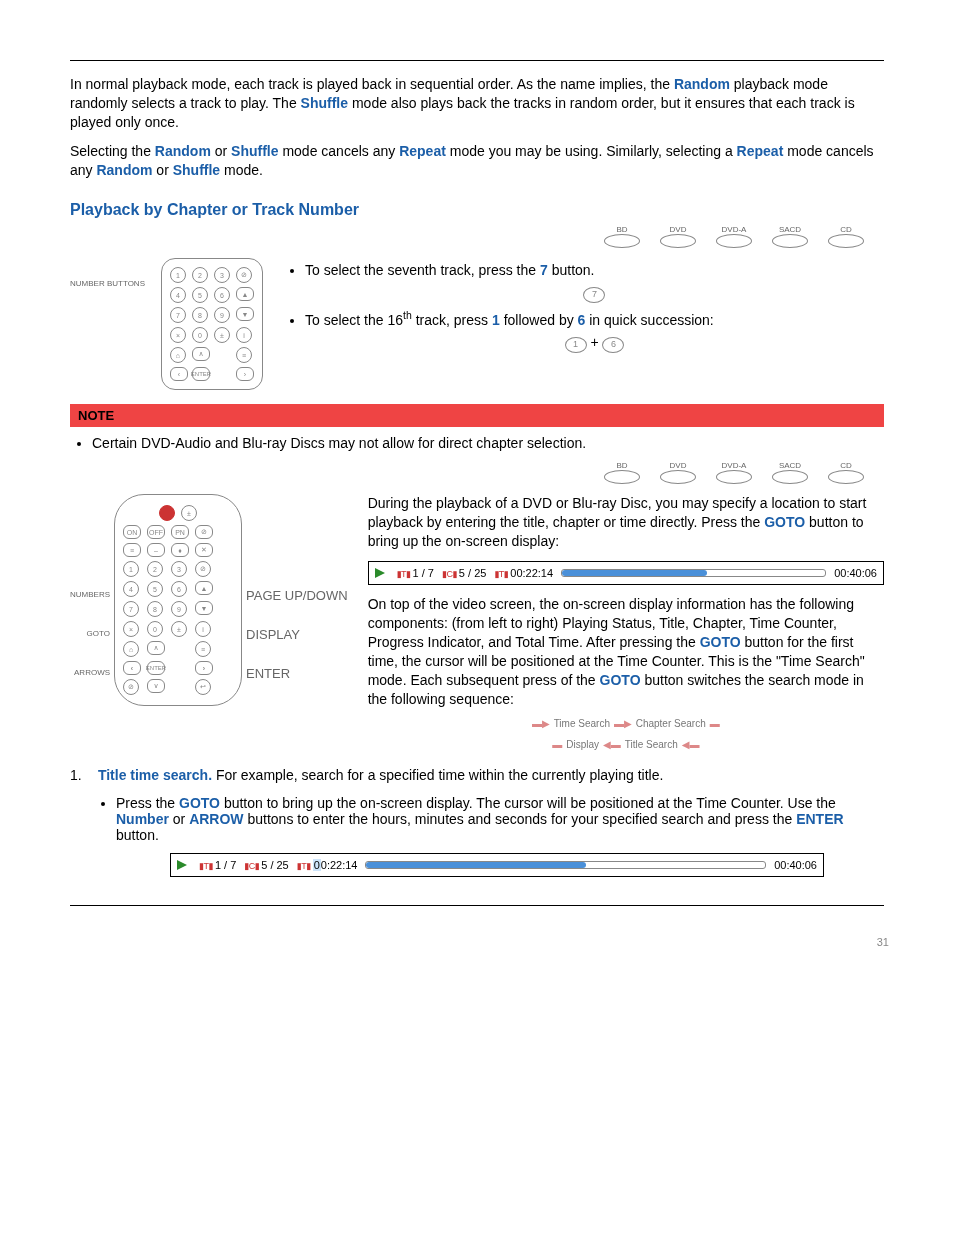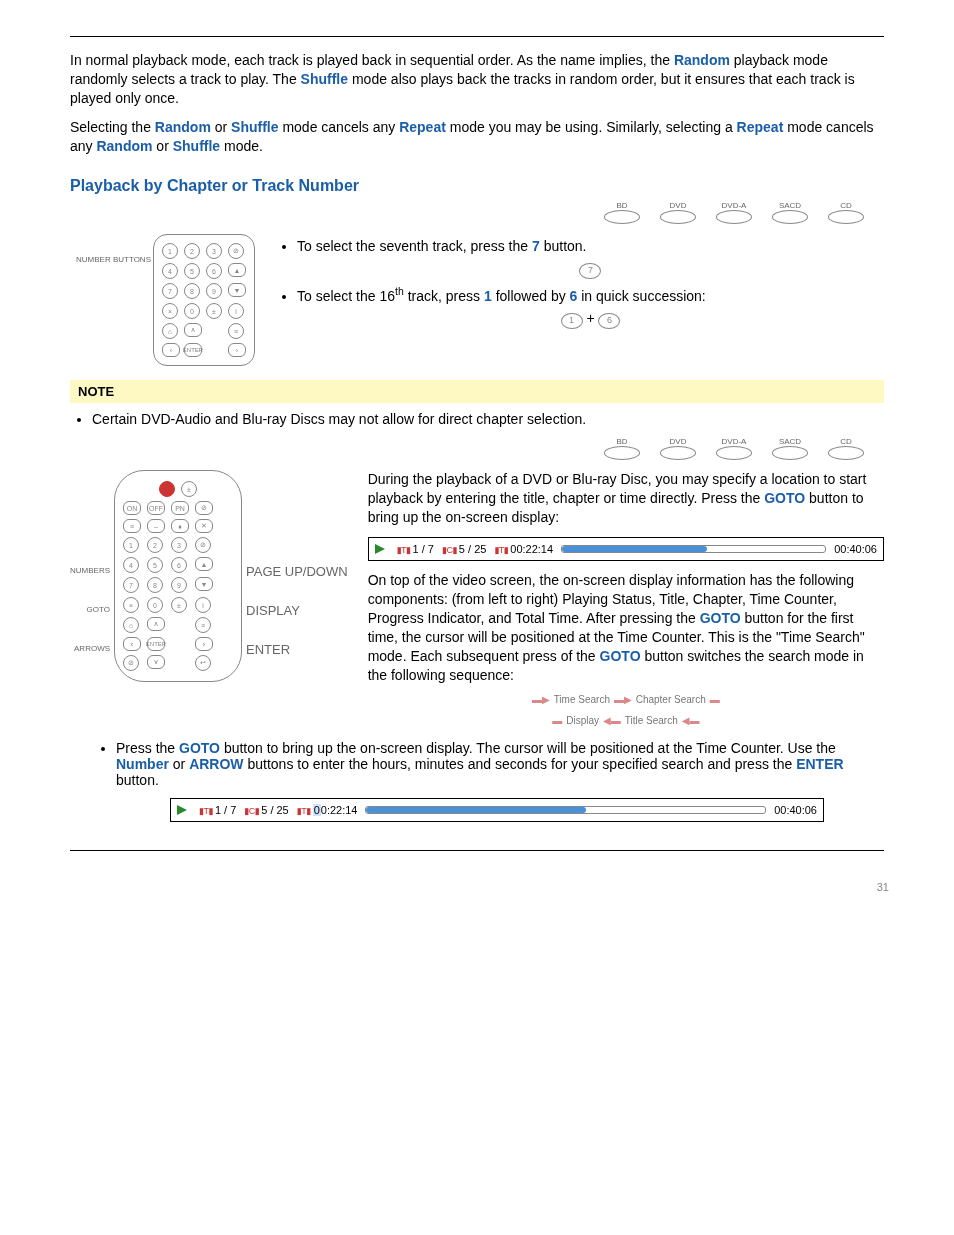--- a/index.html
+++ b/index.html
@@ -1,32 +1,32 @@
 <!DOCTYPE html>
 <html><head>
 <meta charset="utf-8">
 <style>
   html,body{margin:0;padding:0;background:#fff;font-family:Arial,Helvetica,sans-serif;color:#000;}
-  .page{width:954px;margin:0 auto;padding:36px 70px 40px 70px;box-sizing:border-box;position:relative;}
+  .page{width:954px;margin:0 auto;padding:60px 70px 40px 70px;box-sizing:border-box;position:relative;}
   .hrule{border-top:1px solid #000;margin:0 0 14px 0;}
   .brule{border-top:1px solid #000;margin:28px 0 8px 0;}
   .pnum{position:absolute;right:65px;bottom:6px;font-size:11px;color:#888;}
   p{margin:0 0 10px 0;font-size:14px;line-height:1.35;}
   .blue{color:#1b5ea8;font-weight:bold;}
   .uline{text-decoration:underline;}
   h2.section{font-size:16px;color:#1b5ea8;margin:22px 0 6px 0;}
   .row{display:flex;gap:20px;}
   .remote{border:1px solid #888;border-radius:14px;padding:8px;width:84px;display:inline-block;}
   .kgrid{display:grid;grid-template-columns:repeat(4,18px);grid-gap:4px;}
   .kbtn{width:16px;height:12px;border:1px solid #888;border-radius:6px;font-size:7px;display:flex;align-items:center;justify-content:center;color:#888;}
   .round{border-radius:50%;width:14px;height:14px;}
   .lbl{font-size:8px;color:#666;text-align:right;line-height:1.1;}
   ul.bul{margin:4px 0 10px 22px;padding:0;}
   ul.bul li{font-size:14px;margin-bottom:6px;}
-  .notebar{background:#fef9c3;padding:4px 8px;font-size:13px;font-weight:bold;margin:14px 0 8px 0;}
+  .notebar{background:#ef4444;padding:4px 8px;font-size:13px;font-weight:bold;margin:14px 0 8px 0;}
   .hborder{display:flex;align-items:center;border:1px solid #000;height:22px;font-size:11px;padding:0 6px;gap:8px;}
   .play{width:0;height:0;border-left:10px solid #2a8a2a;border-top:5px solid transparent;border-bottom:5px solid transparent;margin-right:4px;}
   .prog{flex:1;height:6px;border:1px solid #888;border-radius:3px;position:relative;}
   .prog::before{content:"";position:absolute;height:100%;width:55%;background:#4a90d9;border-radius:3px;}
   .miniglyph{display:inline-block;font-size:9px;letter-spacing:-0.5px;color:#c33;margin-right:2px;}
   sup{font-size:0.75em;}
   .discs{display:flex;gap:20px;justify-content:flex-end;margin:6px 0 10px 0;padding-right:20px;}
   .disc{display:flex;flex-direction:column;align-items:center;font-size:8px;color:#666;}
   .disc-ell{width:34px;height:12px;border:1px solid #888;border-radius:50%;}
   .seqbox{display:flex;align-items:center;justify-content:center;gap:4px;font-size:10px;color:#777;margin:4px 0 10px 0;}
@@ -85,21 +85,21 @@
         <span>SACD</span>
         <div class="disc-ell"></div>
       </div>
     <div class="disc">
         <span>CD</span>
         <div class="disc-ell"></div>
       </div>
   </div>
 
   <div class="row">
-    <div style="display:flex;align-items:flex-start;gap:2px;margin-left:6px;">
+    <div style="display:flex;align-items:flex-start;gap:16px;">
       <div class="lbl" style="margin-top:22px;">NUMBER BUTTONS</div>
       <div class="remote">
         <div class="kgrid">
           <div class="kbtn round">1</div>
             <div class="kbtn round">2</div>
             <div class="kbtn round">3</div>
             <div class="kbtn round">⊘</div>
           <div class="kbtn round">4</div>
             <div class="kbtn round">5</div>
             <div class="kbtn round">6</div>
@@ -260,20 +260,25 @@
       <div class="seqbox">
         <span class="arr">▬</span>
           <span>Display</span>
         <span class="arr">◀▬</span>
           <span>Title Search</span>
         <span class="arr">◀▬</span>
       </div>
     </div>
   </div>
 
+  <p style="margin-top:6px;">
+    <span style="display:inline-block;width:24px;">1.</span>
+    <span class="blue">Title time search.</span>
+    <span> For example, search for a specified time within the currently playing title.</span>
+  </p>
   <ul class="bul" style="margin-left:46px;">
     <li>
       <span>Press the </span>
       <span class="blue">GOTO</span>
       <span> button to bring up the on-screen display.  The cursor will be positioned at the Time Counter.  Use the </span>
       <span class="blue">Number</span>
       <span> or </span>
       <span class="blue">ARROW</span>
       <span> buttons to enter the hours, minutes and seconds for your specified search and press the </span>
       <span class="blue">ENTER</span>

